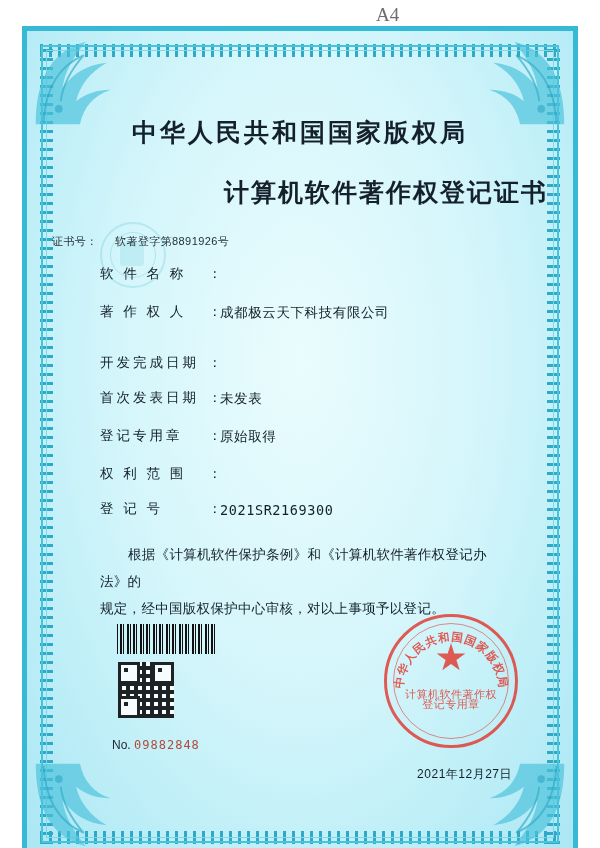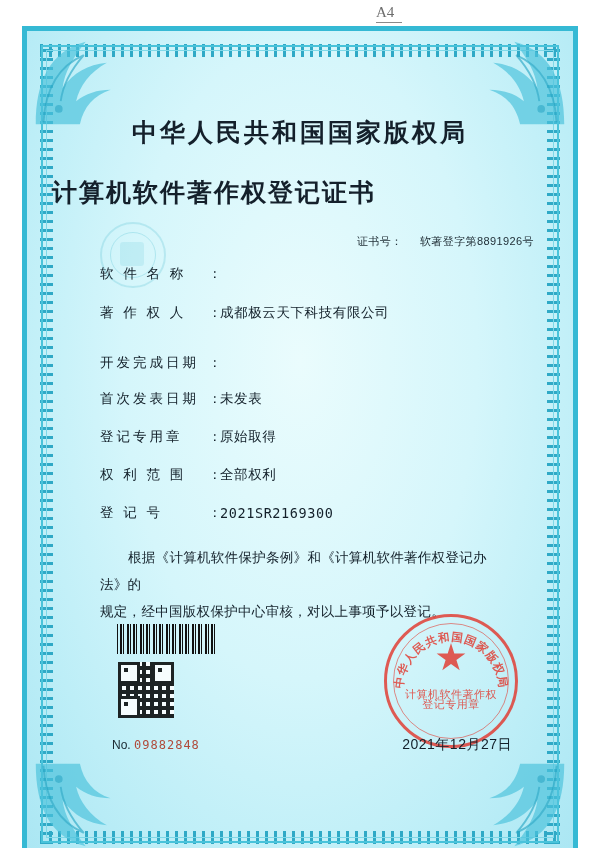--- a/index.html
+++ b/index.html
@@ -21,21 +21,21 @@
     width: 600px;
     height: 848px;
     background: #ffffff;
   }
 
   .corner-mark {
     position: absolute;
     top: 4px;
     left: 376px;
     font-family: "Liberation Serif", serif;
-    font-size: 15px;
+    font-size: 19px;
     color: #6d6d6d;
   }
   .corner-mark .underline {
     display: block;
     width: 26px;
     height: 1px;
     background: #8a8a8a;
     margin-top: 1px;
   }
 
@@ -133,47 +133,47 @@
   .title-org {
     text-align: center;
     font-family: "DejaVu Serif", "Liberation Serif", serif;
     font-weight: bold;
     font-size: 25px;
     letter-spacing: 3px;
     color: #14202b;
     margin-top: 60px;
   }
   .title-main {
-    text-align: left;
+    text-align: right;
     font-family: "DejaVu Serif", "Liberation Serif", serif;
     font-weight: bold;
     font-size: 25px;
     letter-spacing: 2px;
     color: #14202b;
     margin-top: 27px;
   }
 
   .certno-line {
     margin-top: 25px;
-    text-align: right;
+    text-align: left;
     padding-right: 14px;
     font-size: 11px;
     color: #1d2b33;
     letter-spacing: 0.4px;
   }
   .certno-line .lbl { margin-right: 14px; }
 
   .fields {
     margin-top: 16px;
     padding-left: 48px;
     padding-right: 30px;
   }
   .frow {
     display: flex;
-    align-items: center;
+    align-items: flex-start;
     margin-bottom: 20px;
     font-size: 13.5px;
     color: #13202a;
   }
   .frow .lab {
     width: 108px;
     flex: 0 0 108px;
     letter-spacing: 3px;
     font-weight: normal;
   }
@@ -313,22 +313,22 @@
     color: #1a2730;
   }
   .serial .num {
     font-family: "DejaVu Sans Mono", monospace;
     color: #b04a3a;
     letter-spacing: 1px;
   }
   .issue-date {
     position: absolute;
     right: 66px;
-    top: 710px;
-    font-size: 14px;
+    top: 740px;
+    font-size: 12px;
     color: #13202a;
     letter-spacing: 0.5px;
   }
 </style>
 </head>
 <body>
 
 <div class="page">
 
   <div class="corner-mark">
@@ -404,21 +404,20 @@
 
         <div class="frow tight">
           <span class="lab">登记专用章</span>
           <span class="colon">：</span>
           <span class="val">原始取得</span>
         </div>
 
         <div class="frow tight">
           <span class="lab">权 利 范 围</span>
           <span class="colon">：</span>
-          <span class="val">全部权利</span>
         </div>
 
         <div class="frow tight">
           <span class="lab">登 记 号</span>
           <span class="colon">：</span>
           <span class="val mono">2021SR2169300</span>
         </div>
 
       </div>
 

